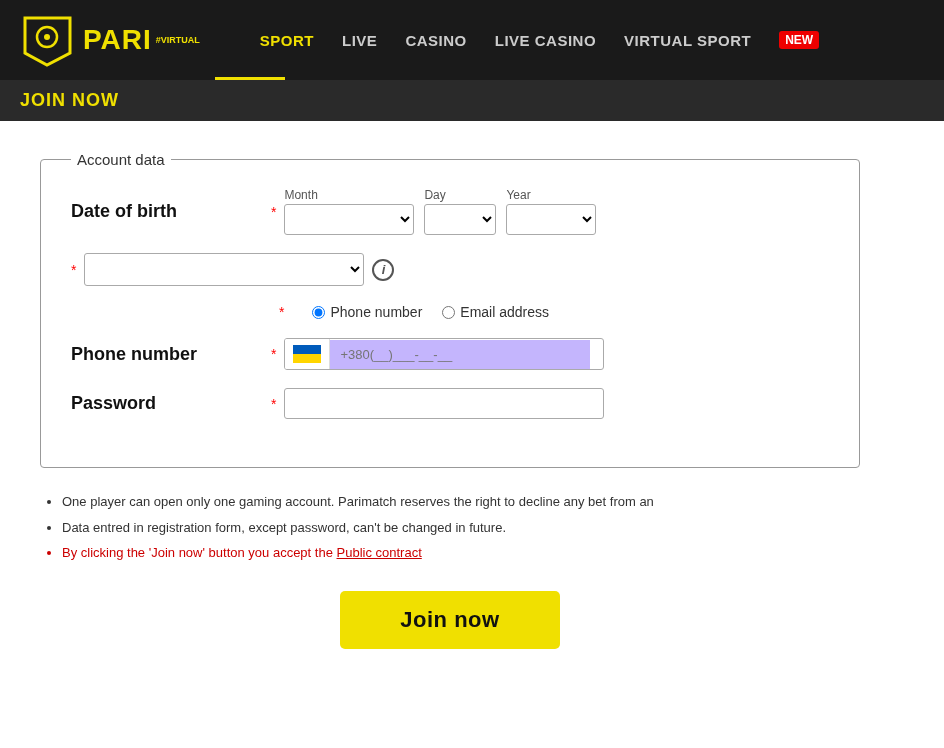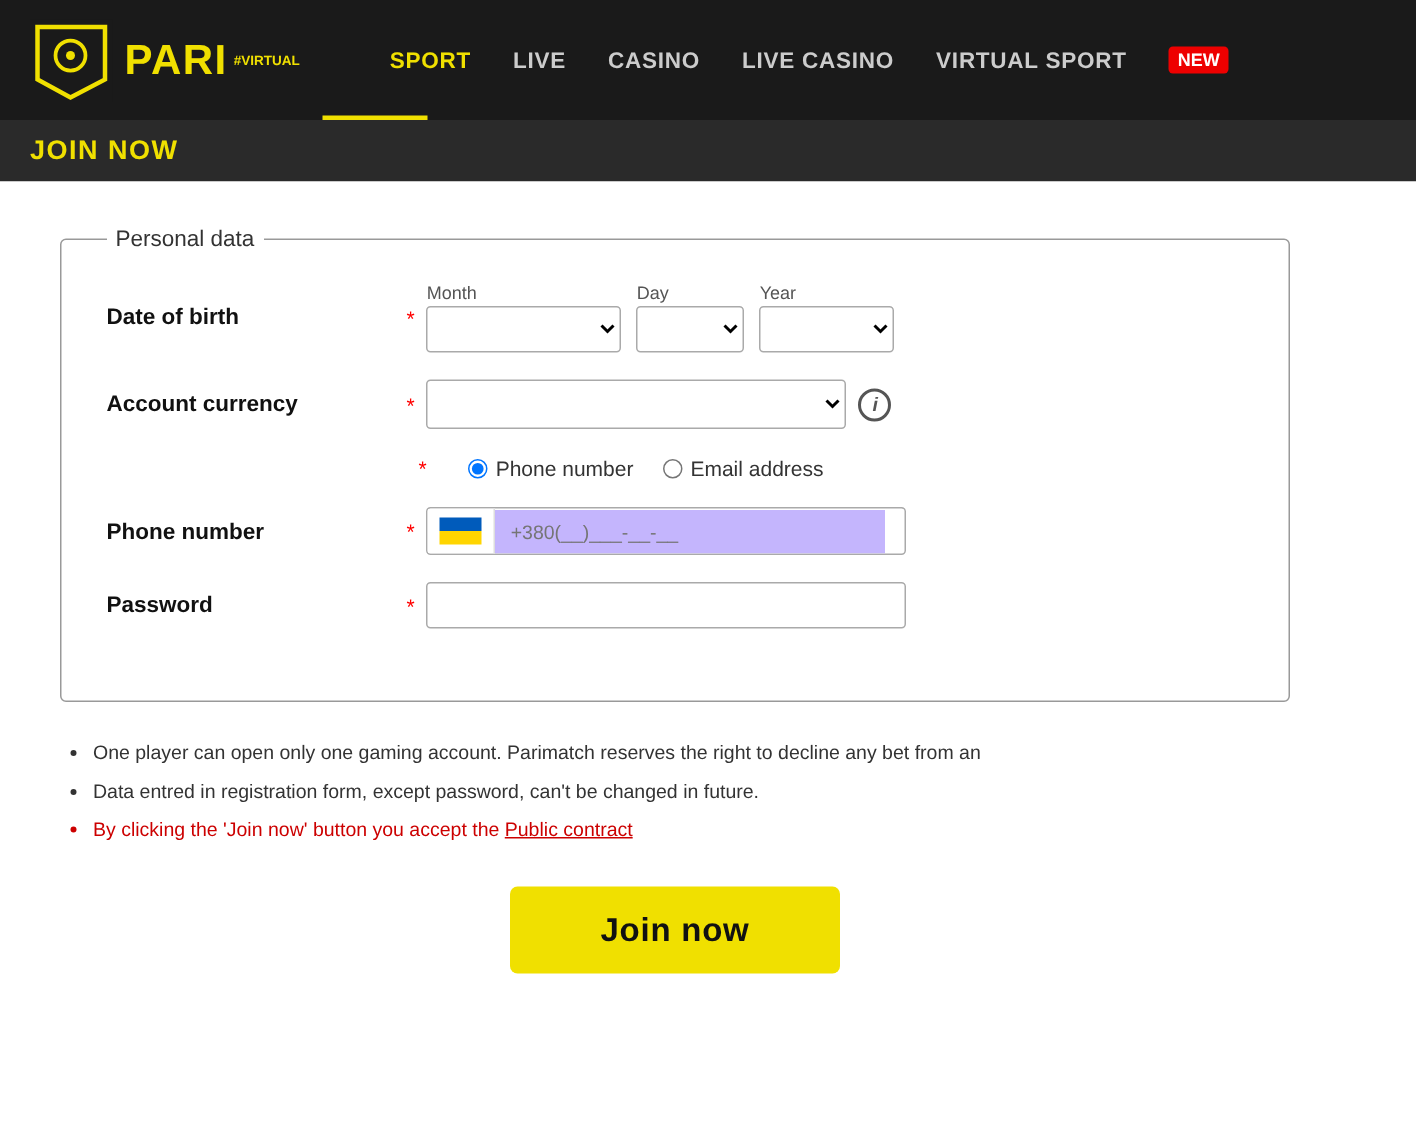--- a/index.html
+++ b/index.html
@@ -113,21 +113,21 @@
       padding: 0 6px;
       font-weight: normal;
     }
 
     .form-row {
       display: flex;
       align-items: center;
       margin-bottom: 18px;
     }
     .form-label {
-      font-size: 15px;
+      font-size: 18px;
       font-weight: bold;
       color: #111;
       width: 200px;
       flex-shrink: 0;
     }
     .required-star {
       color: red;
       margin-right: 8px;
       font-size: 14px;
     }
@@ -330,21 +330,21 @@
   <div class="header-underline"></div>
 </div>
 
 <div class="join-bar">
   <span class="join-bar-text">JOIN NOW</span>
 </div>
 
 <div class="main">
 
   <fieldset class="personal-data-fieldset">
-    <legend class="personal-data-legend">Personal data</legend>
+    <legend class="personal-data-legend">Account data</legend>
 
     <div class="form-row">
       <div class="form-label">Date of birth</div>
       <span class="required-star">*</span>
       <div class="dob-selects">
         <div class="dob-col">
           <span class="dob-label">Month</span>
           <select class="dob-select month-select">
             <option></option>
           </select>
@@ -358,21 +358,20 @@
         <div class="dob-col">
           <span class="dob-label">Year</span>
           <select class="dob-select year-select">
             <option></option>
           </select>
         </div>
       </div>
     </div>
 
     <div class="form-row">
-      <div class="form-label">Account currency</div>
       <span class="required-star">*</span>
       <div class="form-controls">
         <select class="currency-select">
           <option></option>
         </select>
         <div class="info-icon">i</div>
       </div>
     </div>
 
     <div class="radio-row">

